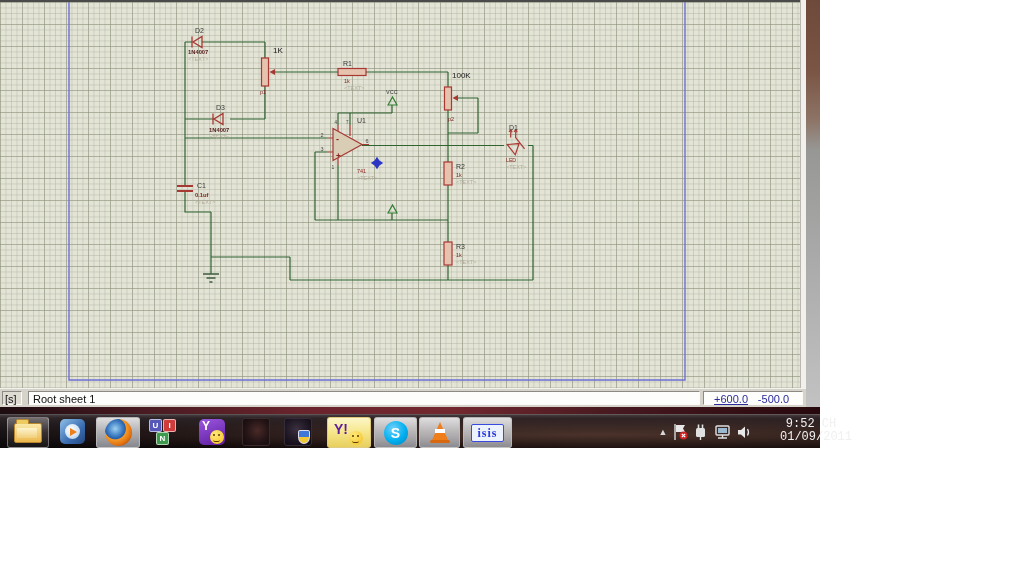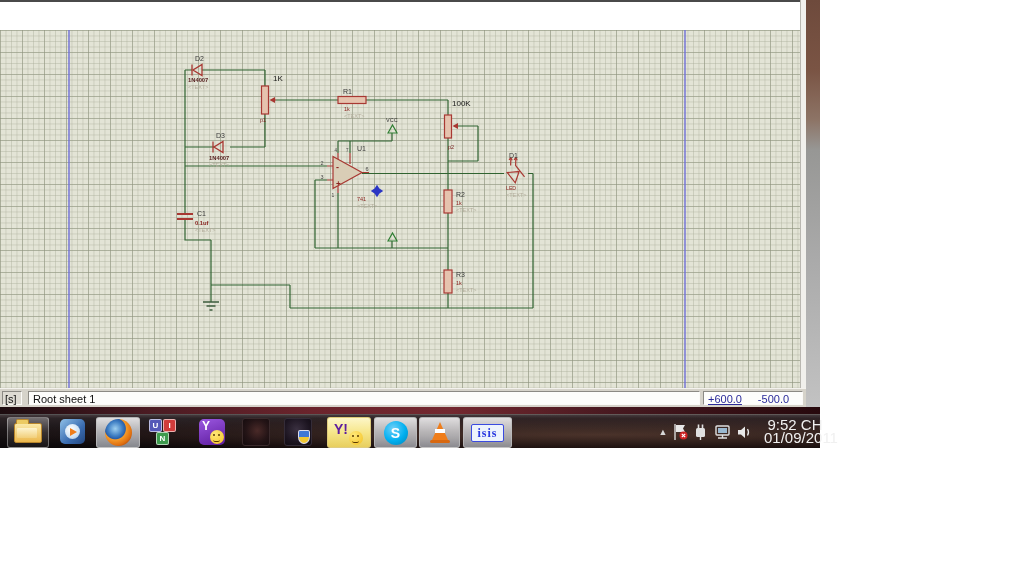--- a/index.html
+++ b/index.html
@@ -7,35 +7,35 @@
           font-family:"Liberation Sans",sans-serif;}
   
   .toolbar-edge{position:absolute;left:0;top:0;width:806px;height:2px;background:#4a4a4a;}
   .grid-area{position:absolute;left:0;top:2px;width:800px;height:386px;
     background-color:#e3e4d6;
     background-image:
       linear-gradient(to right,rgba(140,146,124,.50) 1px,transparent 1px),
       linear-gradient(to bottom,rgba(140,146,124,.50) 1px,transparent 1px),
       linear-gradient(to right,rgba(172,176,156,.45) 1px,transparent 1px),
       linear-gradient(to bottom,rgba(172,176,156,.45) 1px,transparent 1px);
-    background-size:22px 22px,22px 22px,5.5px 5.5px,5.5px 5.5px;margin-top:28px;}
+    background-size:22px 22px,22px 22px,5.5px 5.5px,5.5px 5.5px;}
   .schematic-svg{position:absolute;left:0;top:0;}
   .v-scroll{position:absolute;left:800px;top:0;width:6px;height:407px;background:#f1f0ec;border-left:1px solid #b9b7b0;}
   .desktop-strip{position:absolute;left:806px;top:0;width:14px;height:407px;
     background:linear-gradient(180deg,#6e4a3c 0px,#7a5444 70px,#8d7466 120px,#979795 150px,#aaaaaa 260px,#c2c2c2 407px);}
   
   .statusbar{position:absolute;left:0;top:388px;width:806px;height:19px;background:#d6d3ca;
     border-top:1px solid #f4f2ee;box-sizing:border-box;font-size:11px;color:#111;}
   .sb-cell{position:absolute;top:2px;height:14px;line-height:14px;box-sizing:border-box;
     border:1px solid;border-color:#8c8a84 #fbfaf7 #fbfaf7 #8c8a84;padding:0 4px;background:#dedbd3;}
   .sb-msg{left:2px;width:20px;padding:0 2px;}
   .sb-sheet{left:28px;width:672px;background:#fdfdfb;}
   .sb-coords{left:703px;width:100px;background:#fdfdfb;color:#2a2a9a;}
   .sb-coords span{display:inline-block;}
-  .sb-x{width:40px;text-decoration:underline;}
+  .sb-x{width:40px;text-align:right;text-decoration:underline;}
   .sb-y{width:38px;text-align:right;}
   .sb-u{width:12px;text-align:right;}
   
   .wallpaper-strip{position:absolute;left:0;top:407px;width:820px;height:7px;
     background:linear-gradient(90deg,#1d0c10 0%,#4a1b22 18%,#6b242c 38%,#73282f 55%,#471920 75%,#27090d 100%);}
   
   .taskbar{position:absolute;left:0;top:414px;width:820px;height:34px;
     background:
       radial-gradient(ellipse at 600px 60%,rgba(160,105,80,.38),rgba(90,45,35,.15) 55%,transparent 72%),
       linear-gradient(180deg,#453a3d 0%,#2b2326 10%,#181315 50%,#0b0809 100%);
@@ -87,22 +87,22 @@
   .vlc-cone{position:absolute;left:4px;top:2px;width:0;height:0;
     border-left:8px solid transparent;border-right:8px solid transparent;border-bottom:18px solid #ef7d1a;}
   .vlc-stripe{position:absolute;left:7px;top:9px;width:10px;height:4px;background:#fff;}
   .vlc-base{position:absolute;left:2px;top:20px;width:20px;height:3px;background:#d86810;border-radius:2px;}
   .icon-isis{border:1px solid #3a4ae0;border-radius:2px;background:#edf3fc;color:#2a3ae0;
     font-weight:bold;font-size:12px;letter-spacing:1px;padding:1px 5px;line-height:14px;}
   
   .tray-arrow{position:absolute;left:656px;top:9px;width:14px;height:16px;color:#d8d8d8;font-size:9px;
     display:flex;align-items:center;justify-content:center;}
   .tray-icons{position:absolute;left:672px;top:7px;}
-  .tb-clock{position:absolute;left:764px;top:3px;width:62px;height:28px;color:#f0f0f0;font-size:15px;
-    text-align:center;line-height:13px;}
+  .tb-clock{position:absolute;left:780px;top:3px;width:62px;height:28px;color:#f0f0f0;font-size:12px;
+    text-align:center;line-height:13px;font-family:Liberation Mono, monospace;}
 </style>
 </head>
 <body>
 
 <div id="screen">
 
   <div class="toolbar-edge"></div>
 
   <div class="grid-area">
     <svg class="schematic-svg" width="800" height="386" viewBox="0 0 800 386">

